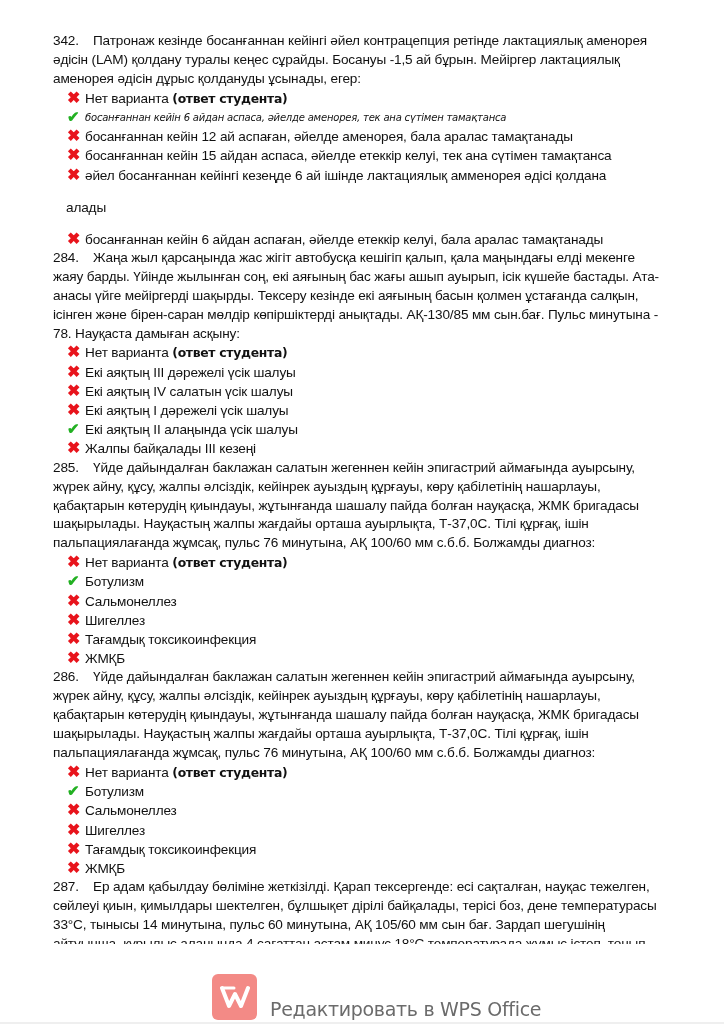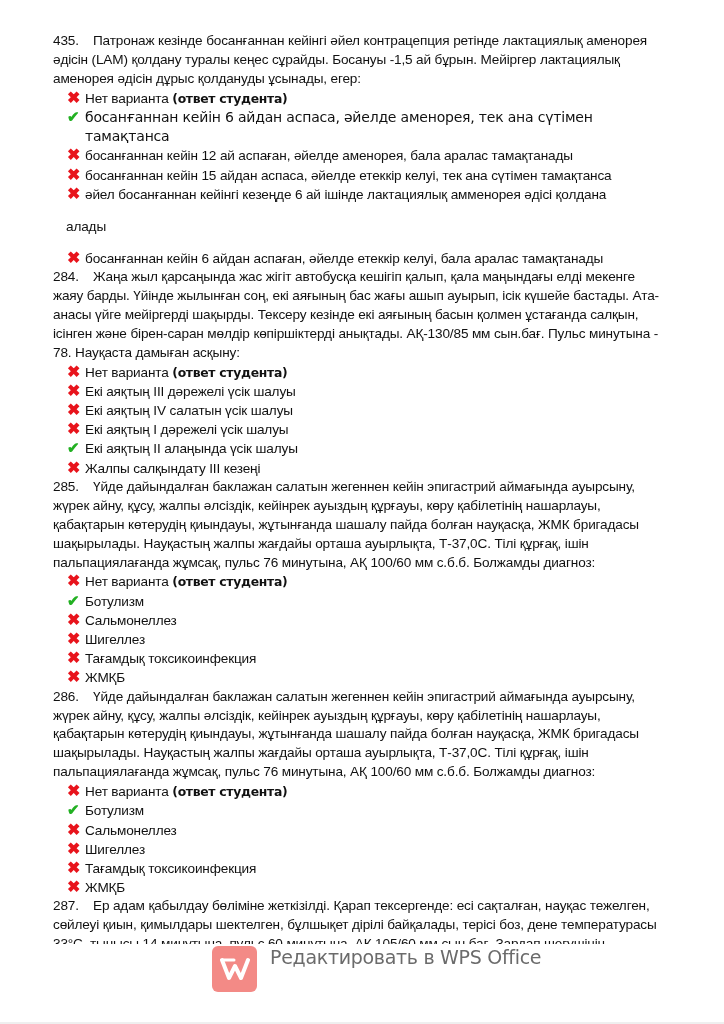--- a/index.html
+++ b/index.html
@@ -27,50 +27,50 @@
       line-height: 19.2px;
     }
     .option-text { flex: 1; }
     .icon {
       display: inline-block; width: 18px; flex: 0 0 18px;
       font-weight: bold; font-size: 16px; line-height: 18px;
       text-align: left;
     }
     .icon.cross { color: #e8141c; }
     .icon.check { color: #22b022; font-size: 15px; }
-    .bold-correct { font-family: "DejaVu Sans", sans-serif; font-size: 14px; letter-spacing: -0.2px; }
+    .bold-correct { font-family: "DejaVu Sans", sans-serif; font-size: 10px; letter-spacing: -0.2px; font-style: italic; }
     .student { font-family: "DejaVu Sans", sans-serif; font-size: 12.4px; font-weight: bold; letter-spacing: -0.3px; }
     .wps-bar {
       position: absolute; left: 0; top: 944px; width: 724px; height: 80px;
       background: #ffffff;
     }
     .wps-bar-line {
       position: absolute; left: 0; bottom: 0; width: 724px; height: 2px; background: #efefef;
     }
     .wps-button {
-      position: absolute; left: 212px; top: 2px; height: 46px;
-      display: flex; align-items: flex-start; cursor: pointer;
+      position: absolute; left: 212px; top: 30px; height: 46px;
+      display: flex; align-items: flex-end; cursor: pointer;
     }
     .wps-logo {
       width: 45px; height: 46px; border-radius: 6px;
       background: #f38a86; display: flex; align-items: center; justify-content: center;
     }
     .wps-label {
       margin-left: 13px; font-family: "DejaVu Sans", sans-serif; font-size: 19px;
       color: #6b6b6b; letter-spacing: -0.3px;
     }
   </style>
 </head>
 <body>
 
 <div class="page">
   <div class="content">
 
     <div>
-      <p class="q-text"><span class="q-num">435.</span><span>Патронаж кезінде босанғаннан кейінгі әйел контрацепция ретінде лактациялық аменорея әдісін (LAM) қолдану туралы кеңес сұрайды. Босануы -1,5 ай бұрын. Мейіргер лактациялық аменорея әдісін дұрыс қолдануды ұсынады, егер:</span></p>
+      <p class="q-text"><span class="q-num">342.</span><span>Патронаж кезінде босанғаннан кейінгі әйел контрацепция ретінде лактациялық аменорея әдісін (LAM) қолдану туралы кеңес сұрайды. Босануы -1,5 ай бұрын. Мейіргер лактациялық аменорея әдісін дұрыс қолдануды ұсынады, егер:</span></p>
       <div class="option">
           <span class="icon cross">✖</span>
           <span class="option-text"><span>Нет варианта</span> <span class="student">(ответ студента)</span></span>
         </div>
       <div class="option">
           <span class="icon check">✔</span>
           <span class="option-text bold-correct">босанғаннан кейін 6 айдан аспаса, әйелде аменорея, тек ана сүтімен тамақтанса</span>
         </div>
       <div class="option">
           <span class="icon cross">✖</span>
@@ -108,21 +108,21 @@
       <div class="option">
           <span class="icon cross">✖</span>
           <span class="option-text">Екі аяқтың I дәрежелі үсік шалуы</span>
         </div>
       <div class="option">
           <span class="icon check">✔</span>
           <span class="option-text">Екі аяқтың II алаңында үсік шалуы</span>
         </div>
       <div class="option">
           <span class="icon cross">✖</span>
-          <span class="option-text">Жалпы салқындату III кезеңі</span>
+          <span class="option-text">Жалпы байқалады III кезеңі</span>
         </div>
     </div>
 
     <div>
       <p class="q-text"><span class="q-num">285.</span><span>Үйде дайындалған баклажан салатын жегеннен кейін эпигастрий аймағында ауырсыну, жүрек айну, құсу, жалпы әлсіздік, кейінрек ауыздың құрғауы, көру қабілетінің нашарлауы, қабақтарын көтерудің қиындауы, жұтынғанда шашалу пайда болған науқасқа, ЖМК бригадасы шақырылады. Науқастың жалпы жағдайы орташа ауырлықта, Т-37,0С. Тілі құрғақ, ішін пальпациялағанда жұмсақ, пульс 76 минутына, АҚ 100/60 мм с.б.б. Болжамды диагноз:</span></p>
       <div class="option">
           <span class="icon cross">✖</span>
           <span class="option-text"><span>Нет варианта</span> <span class="student">(ответ студента)</span></span>
         </div>
       <div class="option">

